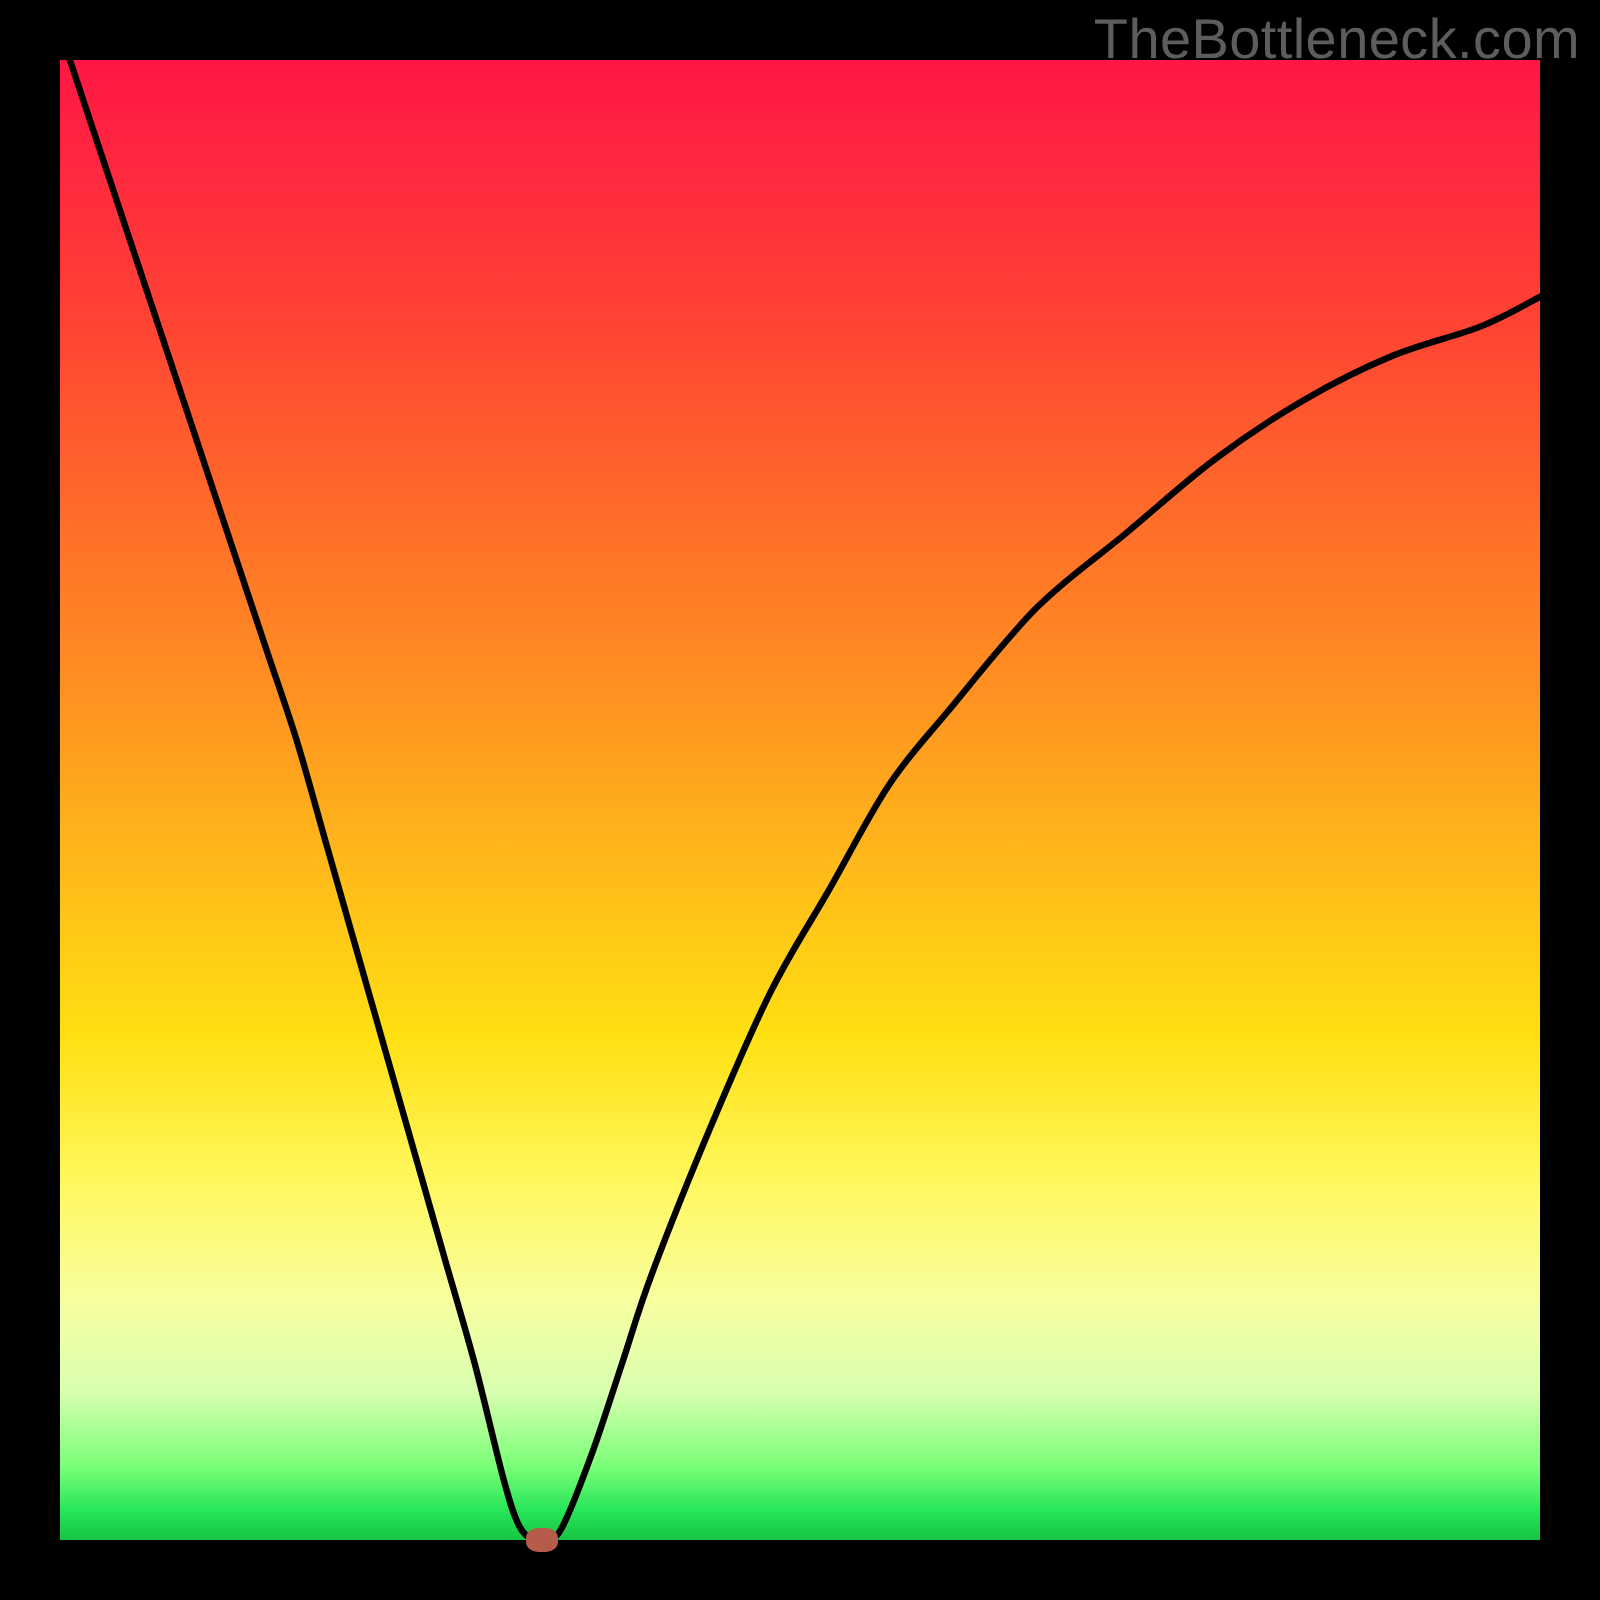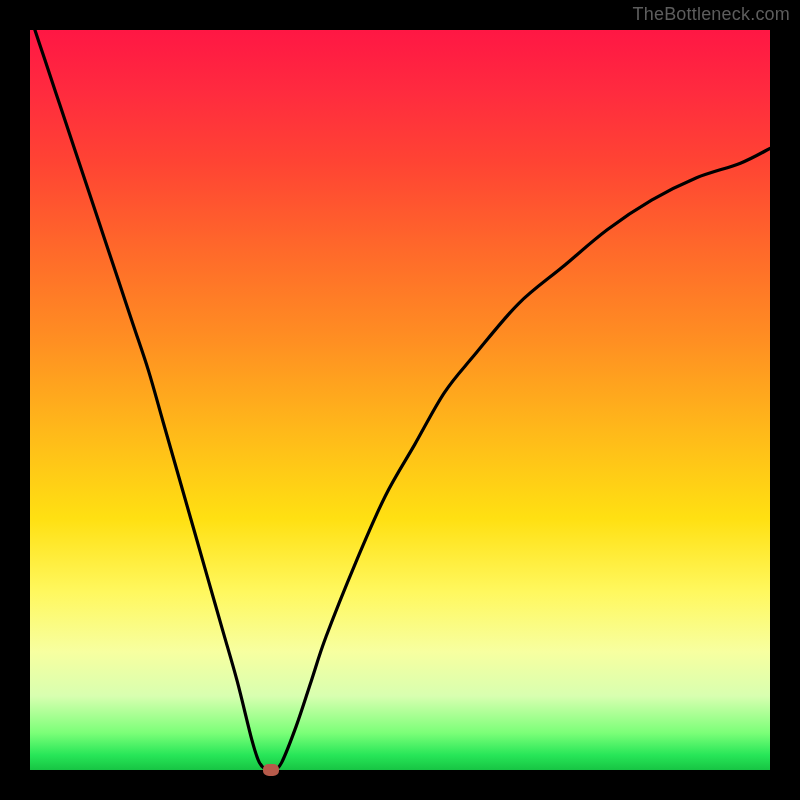--- a/index.html
+++ b/index.html
@@ -38,21 +38,21 @@
       #7bff78 95%,
       #27e658 98%,
       #17c443 100%
     );
   }
   .watermark {
     position: absolute;
     top: 4px;
     right: 10px;
     color: #5d5d5d;
-    font-size: 18px;
+    font-size: 28px;
     font-weight: 500;
     letter-spacing: 0.2px;
     z-index: 10;
   }
   svg.curve {
     position: absolute;
     left: 0;
     top: 0;
     width: 740px;
     height: 740px;

